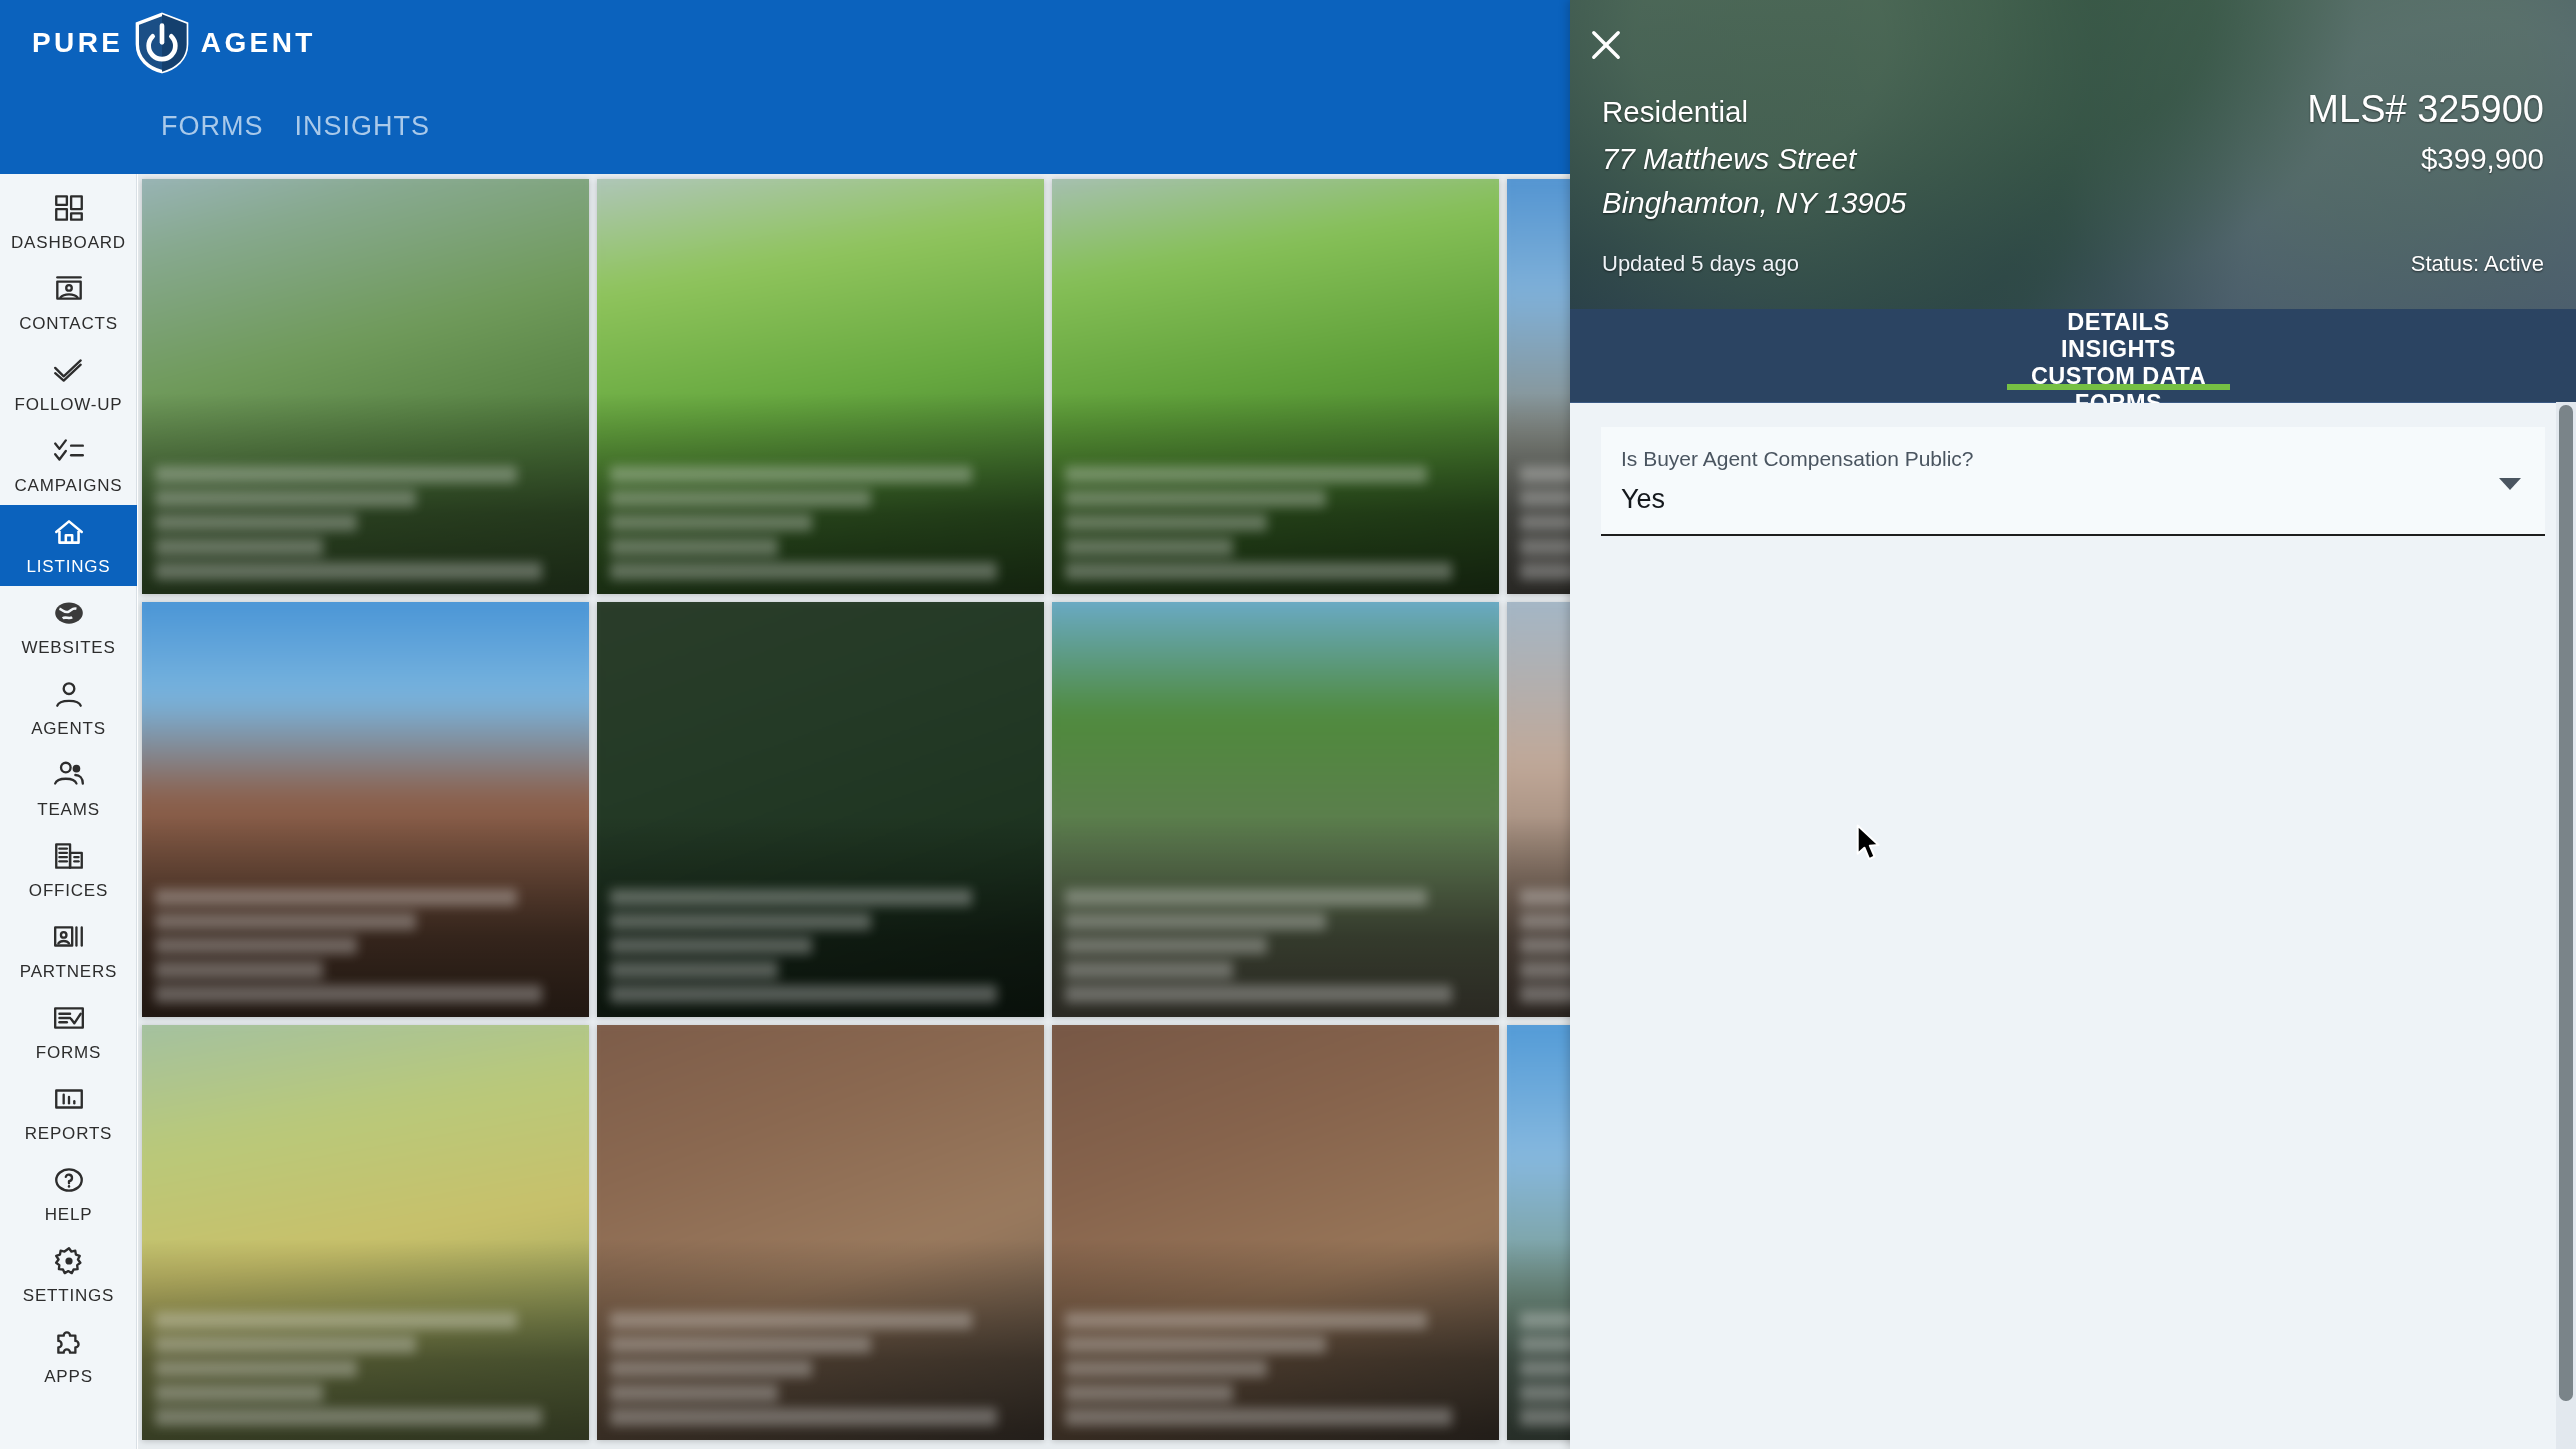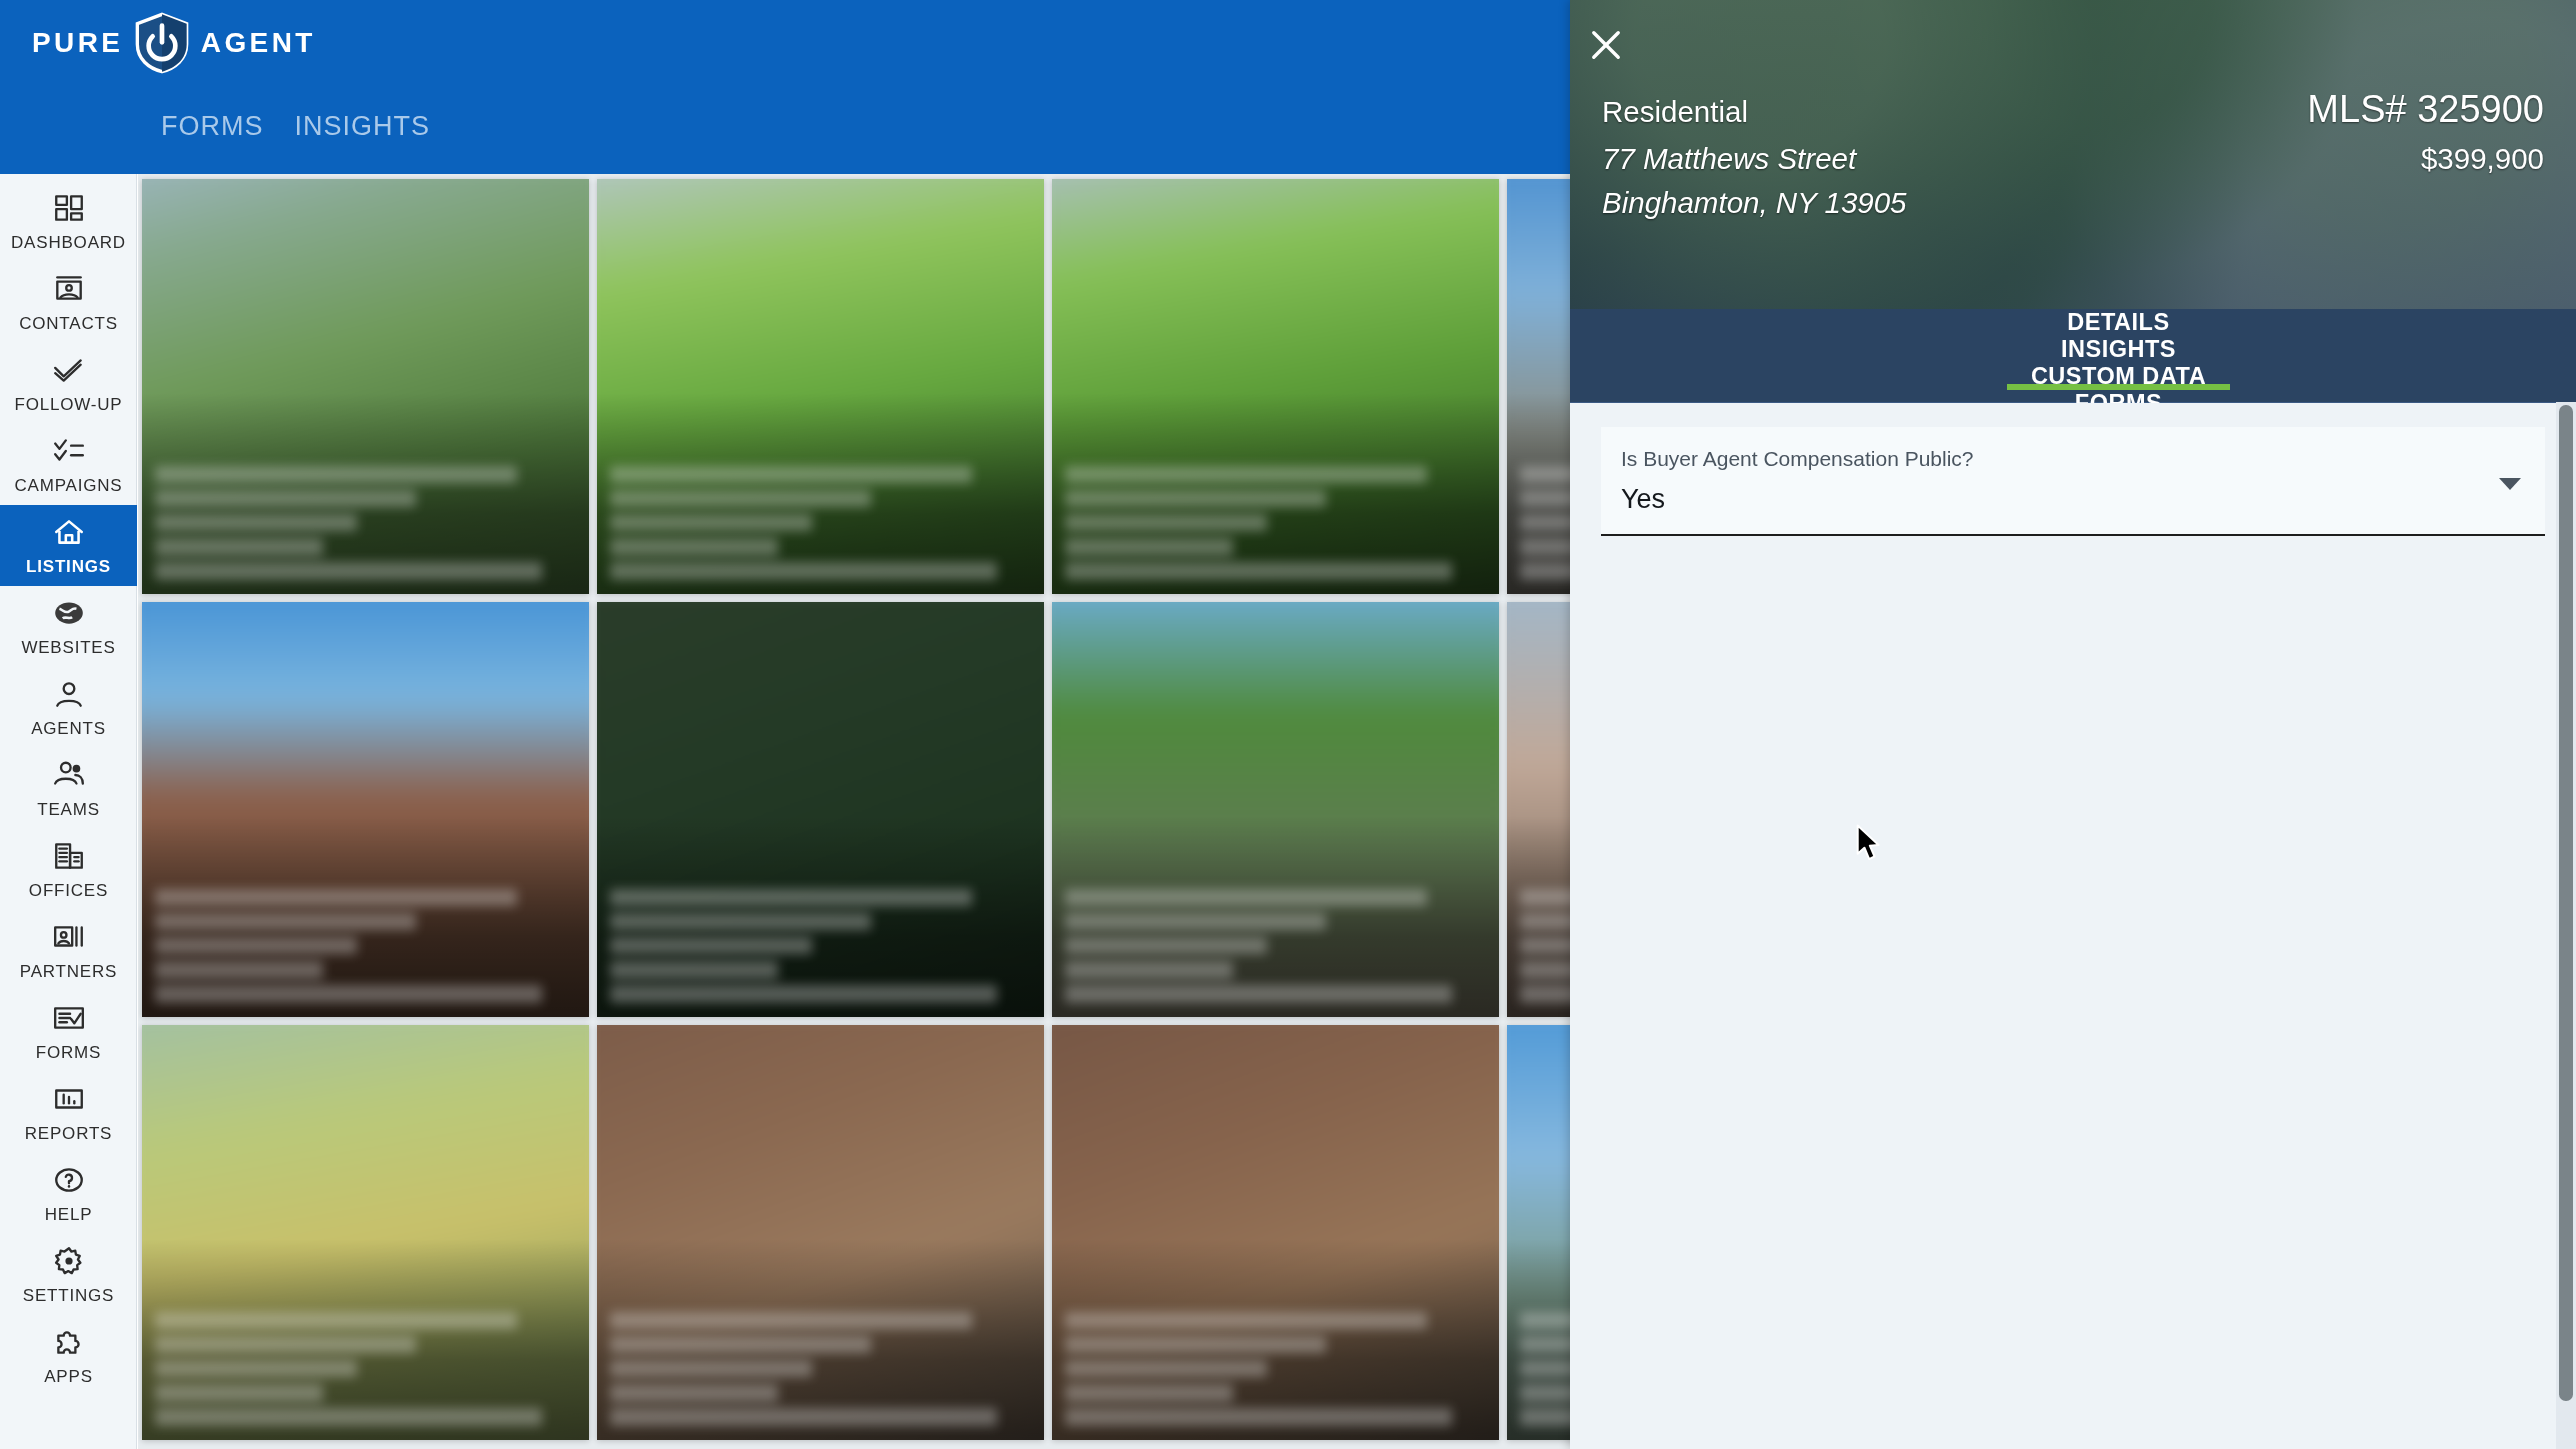--- a/index.html
+++ b/index.html
@@ -62,21 +62,21 @@
   }
   .side-item {
     position: relative;
     width: 137px; height: 81px;
     display: flex; flex-direction: column;
     align-items: center; justify-content: center;
     gap: 9px;
     cursor: pointer;
     color: #2d2d2d;
   }
-  .side-item.active { background: #0b62bd; color: #ffffff; font-weight: bold; }
+  .side-item.active { background: #0b62bd; color: #ffffff; }
   .side-icon { width: 34px; height: 34px; display: block; }
   .side-icon svg { width: 34px; height: 34px; display: block; }
   .side-label {
     font-size: 17px;
     letter-spacing: 0.8px;
     line-height: 1;
     white-space: nowrap;
   }
 
   
@@ -608,20 +608,24 @@
           <span class="hero-type">Residential</span>
           <span class="hero-mls">MLS# 325900</span>
         </div>
         <div class="hero-row">
           <span class="hero-addr">77 Matthews Street</span>
           <span class="hero-price">$399,900</span>
         </div>
         <div class="hero-row">
           <span class="hero-city">Binghamton, NY 13905</span>
         </div>
+        <div class="hero-row meta">
+          <span class="hero-updated">Updated 5 days ago</span>
+          <span class="hero-status">Status: Active</span>
+        </div>
       </div>
     </div>
 
     <div class="panel-tabs" id="panel-tabs">
         <div class="tab">DETAILS</div>
         <div class="tab">INSIGHTS</div>
         <div class="tab active">CUSTOM DATA</div>
         <div class="tab">FORMS</div>
         <div class="tab-next">
           <svg viewBox="0 0 26 34">

